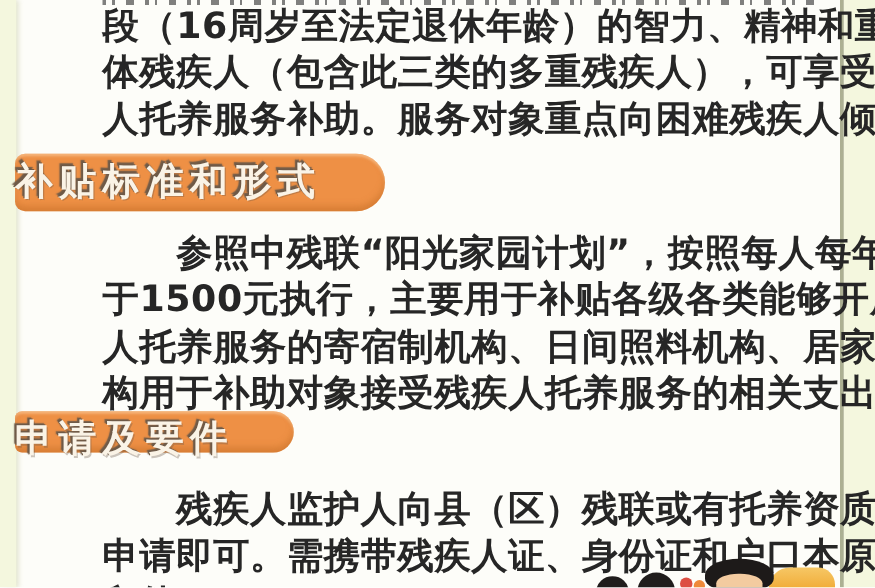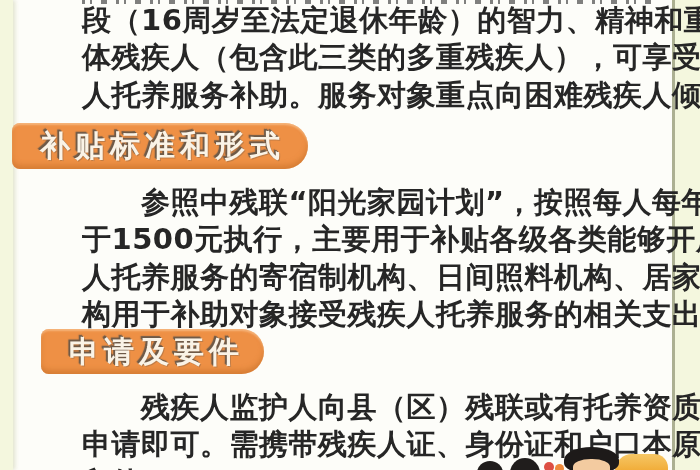--- a/index.html
+++ b/index.html
@@ -56,30 +56,29 @@
   #subsidy-para { top: 184px; }
   #apply-para   { top: 389px; }
   
   .banner {
     position: absolute; left: 12px; height: 46px;
     background: linear-gradient(180deg, #f29c54 0%, #ee9045 55%, #e5823а 100%);
     background-color: #ee9045;
     border-radius: 8px 23px 23px 8px;
     box-shadow: inset 0 -4px 5px rgba(196,112,40,0.55), inset 0 2px 2px rgba(255,220,180,0.5);
     line-height: 46px;
-    padding-left: 28px;
     font-size: 30px;
     font-weight: 700;
     letter-spacing: 5px;
     color: #faf3e6;
     text-shadow: -1px -1px 0 #6e5a48, -2px -2px 1px #6e5a48, 1px 1px 0 rgba(110,90,72,0.35);
     white-space: nowrap;
   }
   #banner-subsidy { top: 123px; width: 296px; }
-  #banner-apply   { top: 329px; width: 223px; height: 45px; line-height: 45px; margin-left: 29px; }
+  #banner-apply   { top: 329px; width: 223px; height: 33px; line-height: 45px; }
   
   .illus { position: absolute; }
   .head-arc {
     left: 477px; top: 461px; width: 26px; height: 24px;
     background: #201d1c; border-radius: 50%;
   }
   .head-back {
     left: 510px; top: 458px; width: 30px; height: 30px;
     background: #201d1c; border-radius: 50%;
   }

